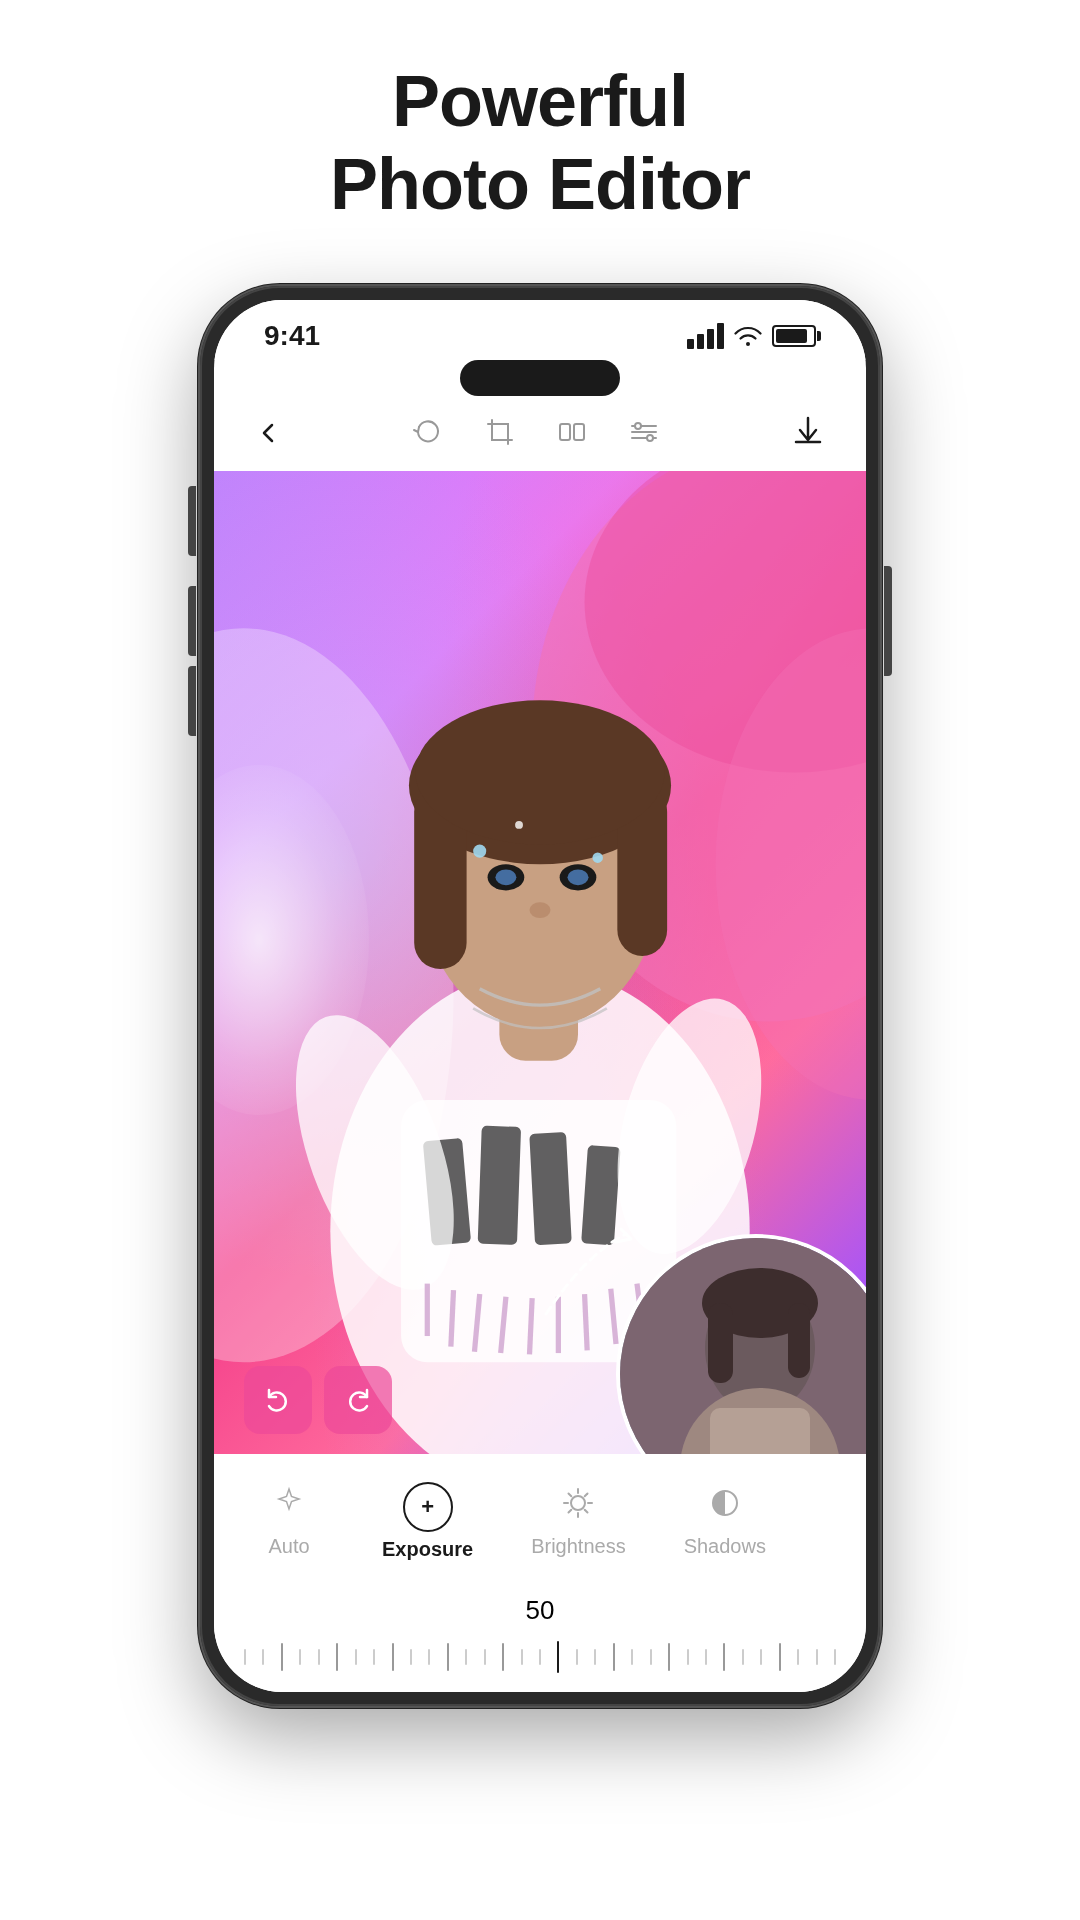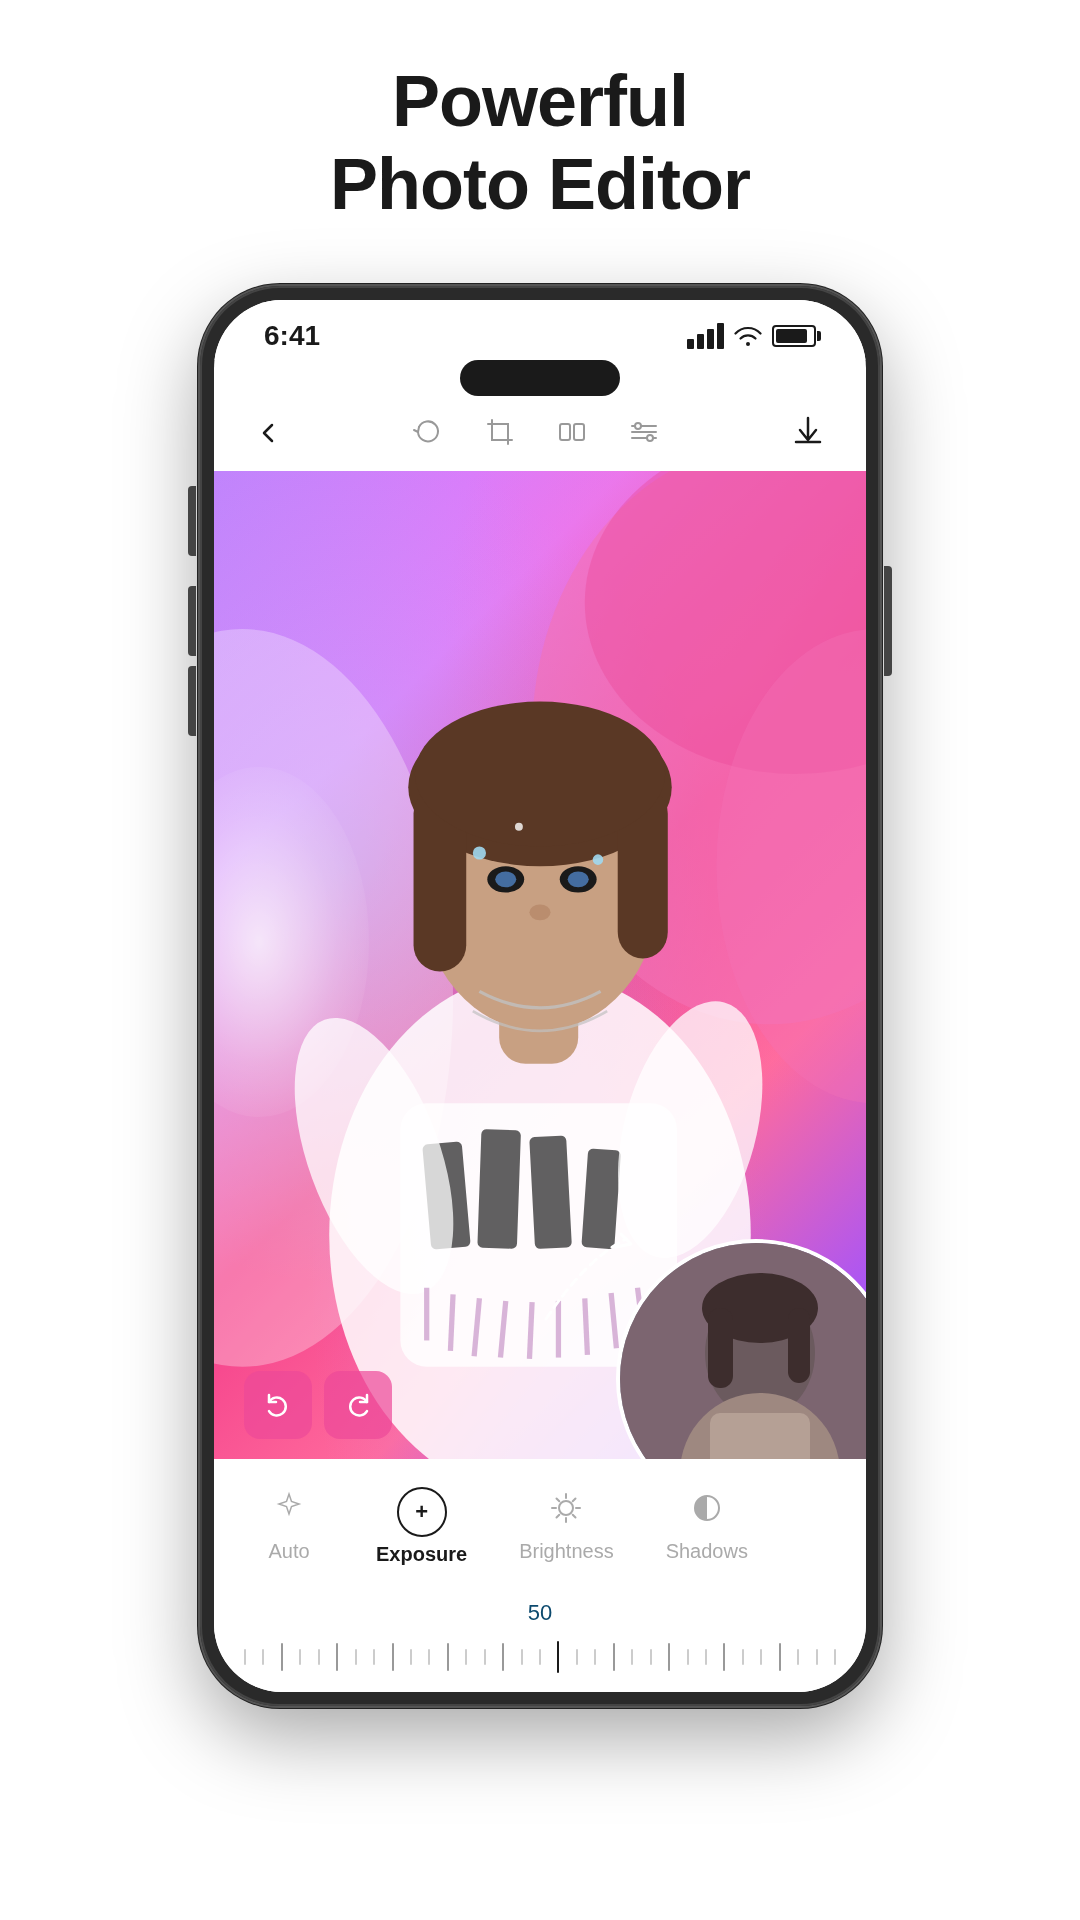--- a/index.html
+++ b/index.html
@@ -260,21 +260,21 @@
     .bottom-controls {
       background: #ffffff;
       padding-bottom: 0;
     }
 
     .tool-tabs {
       display: flex;
       align-items: center;
       justify-content: flex-start;
       padding: 20px 20px 10px;
-      gap: 12px;
+      gap: 18px;
       overflow-x: auto;
     }
 
     .tool-tab {
       display: flex;
       flex-direction: column;
       align-items: center;
       gap: 6px;
       padding: 8px 20px;
       cursor: pointer;
@@ -315,22 +315,22 @@
       color: #1a1a1a;
     }
 
     
     .slider-area {
       padding: 16px 30px 10px;
     }
 
     .slider-value {
       text-align: center;
-      font-size: 22px;
-      color: #0c4a6e;
+      font-size: 26px;
+      color: #000000;
       margin-bottom: 6px;
     }
 
     .slider-track {
       width: 100%;
       height: 50px;
       position: relative;
       display: flex;
       align-items: center;
     }
@@ -386,21 +386,21 @@
 
 <div class="page-title">
   <span>Powerful</span><br>
   <span>Photo Editor</span>
 </div>
 
 <div class="phone-shell">
   <div class="phone-screen">
 
     <div class="status-bar">
-      <div class="status-time">6:41</div>
+      <div class="status-time">9:41</div>
       <div class="status-icons">
         <div class="signal-bars">
           <span></span>
             <span></span>
             <span></span>
             <span></span>
         </div>
         <div class="wifi-icon">
           <svg viewBox="0 0 28 22" fill="none">
             <path d="M14 17a2 2 0 1 1 0 4 2 2 0 0 1 0-4z" fill="#1a1a1a"></path>

